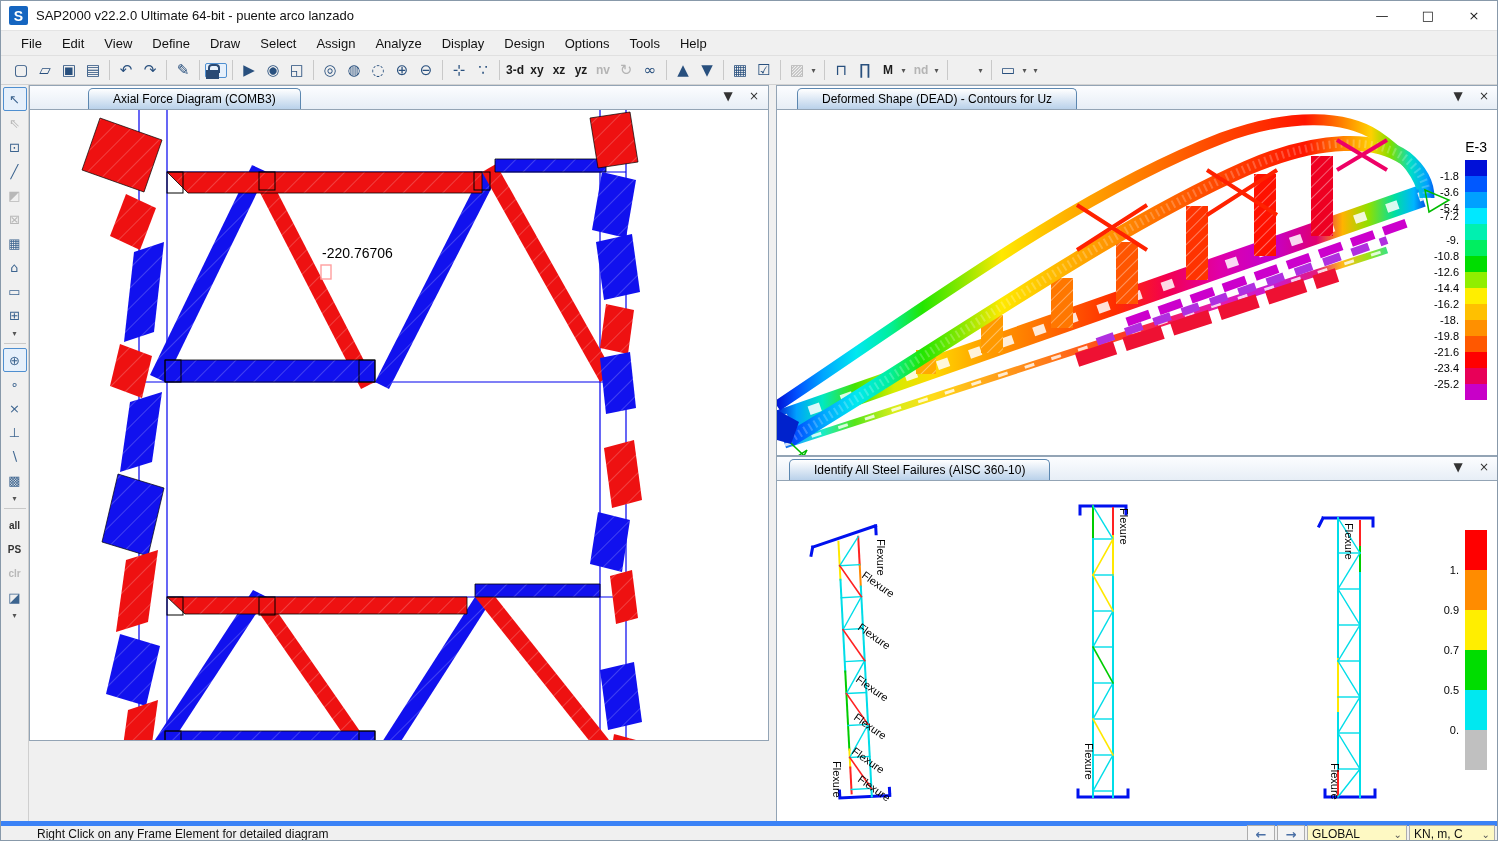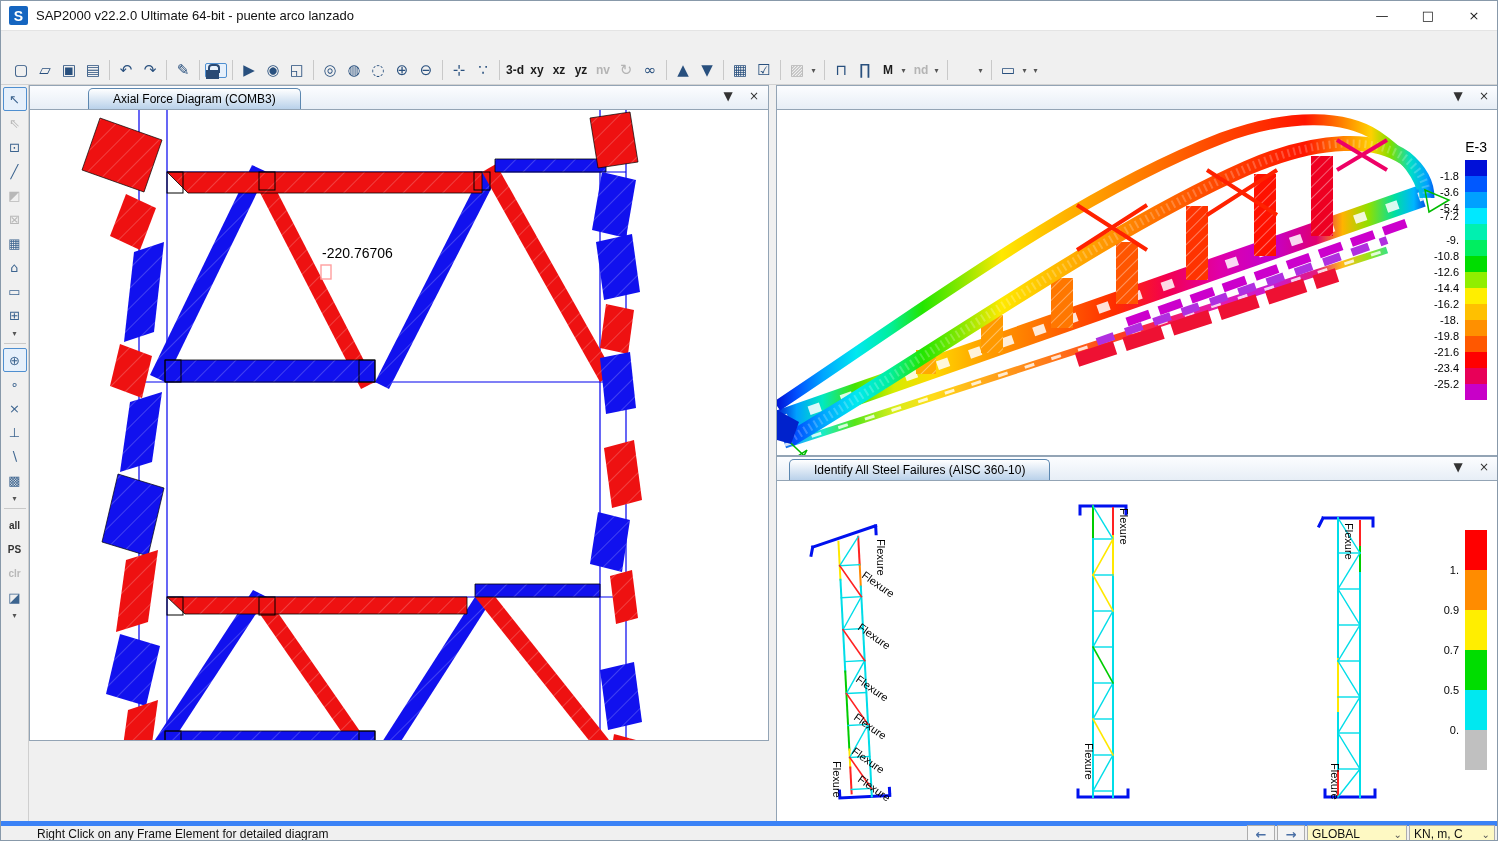--- a/index.html
+++ b/index.html
@@ -82,20 +82,35 @@
   <div id="titlebar">
     <div id="logo">S</div>
     <div id="apptitle">SAP2000 v22.2.0 Ultimate 64-bit - puente arco lanzado</div>
     <div id="wincontrols">
       <div class="winbtn">—</div>
       <div class="winbtn">□</div>
       <div class="winbtn">×</div>
     </div>
   </div>
 
+  <div id="menubar">
+      <div class="menu-item">File</div>
+      <div class="menu-item">Edit</div>
+      <div class="menu-item">View</div>
+      <div class="menu-item">Define</div>
+      <div class="menu-item">Draw</div>
+      <div class="menu-item">Select</div>
+      <div class="menu-item">Assign</div>
+      <div class="menu-item">Analyze</div>
+      <div class="menu-item">Display</div>
+      <div class="menu-item">Design</div>
+      <div class="menu-item">Options</div>
+      <div class="menu-item">Tools</div>
+      <div class="menu-item">Help</div>
+    </div>
 
   <div id="toolbar">
       <div class="tbtn">▢</div>
       <div class="tbtn">▱</div>
       <div class="tbtn">▣</div>
       <div class="tbtn">▤</div>
       <i class="tsep"></i>
       <div class="tbtn">↶</div>
       <div class="tbtn">↷</div>
       <i class="tsep"></i>
@@ -269,20 +284,21 @@
         <text class="valuelabel" x="292" y="148">-220.76706</text>
         <rect x="291" y="155" width="10" height="14" fill="none" stroke="#ff9f9f" stroke-width="1.4"></rect>
       </svg>
     </div>
   </div>
 
   <div id="vsplit"></div>
 
   <div class="panel" style="left:775px;top:84px;width:723px;height:371px">
     <div class="panel-head">
+      <div class="tab" style="margin-left:20px">Deformed Shape (DEAD) - Contours for Uz</div>
       <div class="head-btns">
         <span class="hbtn">▼</span>
         <span class="hbtn">×</span>
       </div>
     </div>
     <div class="canvas">
       <svg width="721" height="345" viewBox="0 0 721 345">
         <defs>
           <linearGradient id="gA" gradientUnits="userSpaceOnUse" x1="0" y1="0" x2="660" y2="0">
             <stop offset="0" stop-color="#0013d6"></stop>

